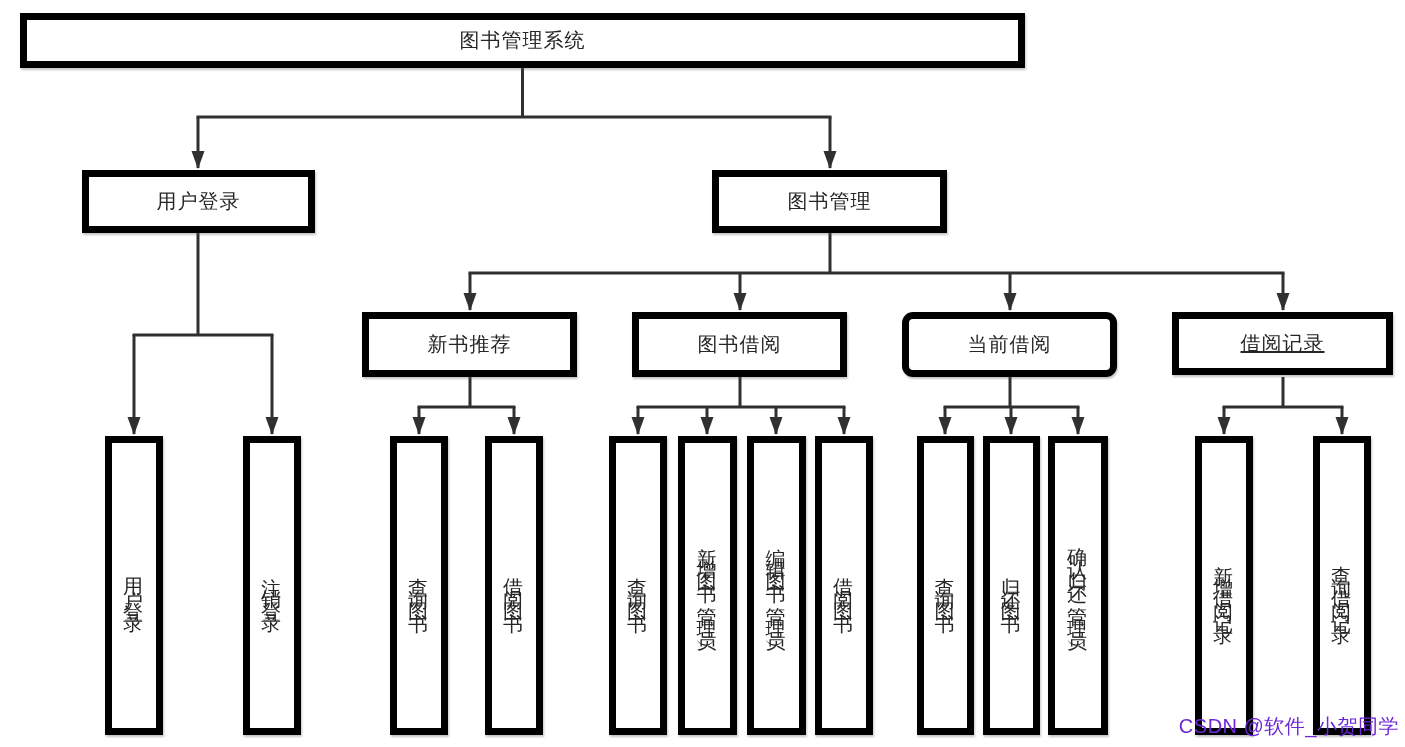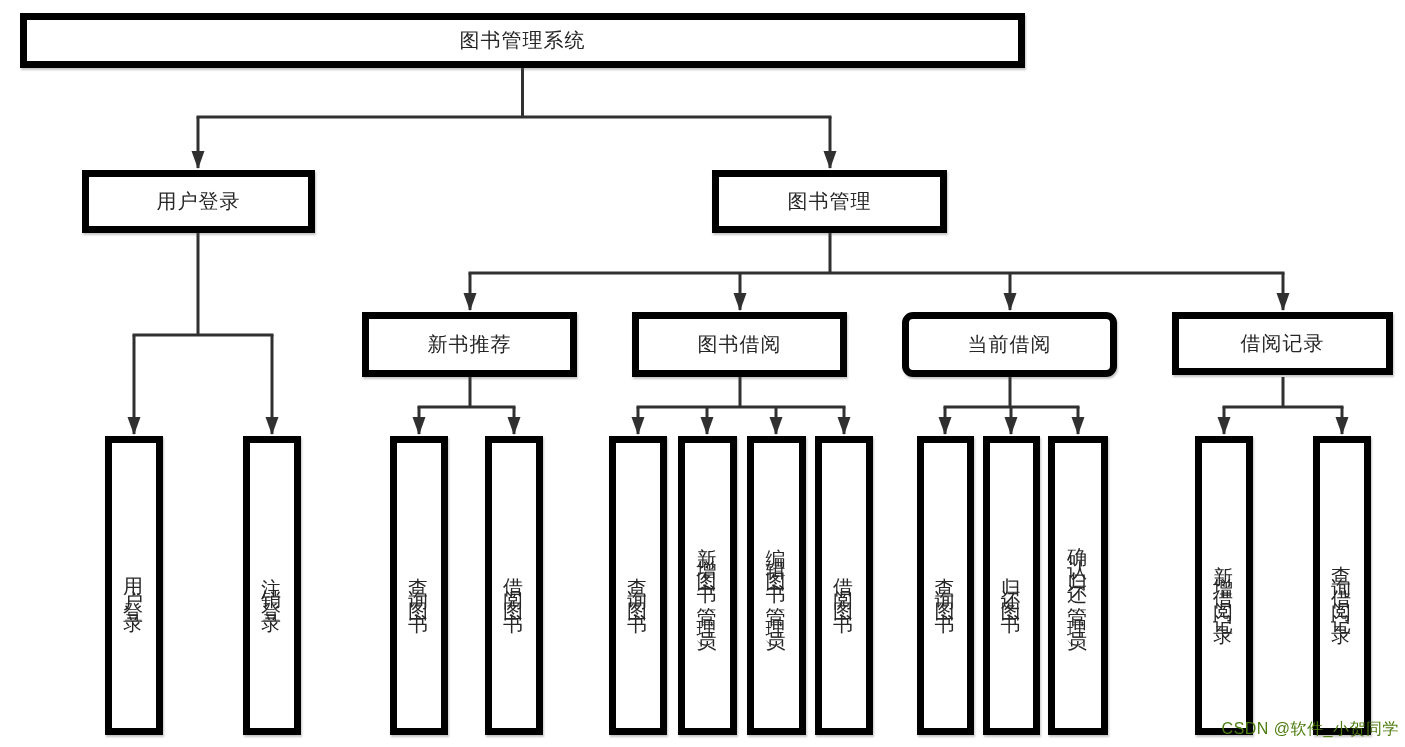--- a/index.html
+++ b/index.html
@@ -26,22 +26,22 @@
   .h{font-size:20px;letter-spacing:1px;}
   .v{
     font-size:20px;
     writing-mode:vertical-rl;
     text-orientation:upright;
     letter-spacing:12px;
   }
   .watermark{
     position:absolute;
     right:6px;bottom:7px;
-    font-size:16px;
-    color:#4d7c0f;
+    font-size:20px;
+    color:#6d28d9;
     letter-spacing:0.5px;
   }
 </style>
 </head>
 <body>
 
 <div class="stage">
 
   <svg class="wires" width="1405" height="747" viewBox="0 0 1405 747">
     <defs>
@@ -87,21 +87,21 @@
   </svg>
 
   <div class="box h" style="left:20px;top:13px;width:1005px;height:55px;">图书管理系统</div>
 
   <div class="box h" style="left:82px;top:170px;width:233px;height:63px;">用户登录</div>
   <div class="box h" style="left:712px;top:170px;width:235px;height:63px;">图书管理</div>
 
   <div class="box h" style="left:632px;top:312px;width:215px;height:65px;">图书借阅</div>
   <div class="box h" style="left:362px;top:312px;width:215px;height:65px;">新书推荐</div>
   <div class="box h" style="left:902px;top:312px;width:215px;height:65px;border-radius:11px;">当前借阅</div>
-  <div class="box h" style="left:1172px;top:312px;width:221px;height:63px;">借阅记录</div>
+  <div class="box h" style="left:1172px;top:312px;width:221px;height:63px;text-decoration:underline;">借阅记录</div>
 
   <div class="box v" style="left:105px;top:436px;width:58px;height:299px;">用户登录</div>
   <div class="box v" style="left:243px;top:436px;width:58px;height:299px;">注销登录</div>
 
   <div class="box v" style="left:390px;top:436px;width:58px;height:299px;">查询图书</div>
   <div class="box v" style="left:485px;top:436px;width:58px;height:299px;">借阅图书</div>
 
   <div class="box v" style="left:609px;top:436px;width:58px;height:299px;">查询图书</div>
   <div class="box v" style="left:678px;top:436px;width:59px;height:299px;">新增图书（管理员）</div>
   <div class="box v" style="left:747px;top:436px;width:59px;height:299px;">编辑图书（管理员）</div>

